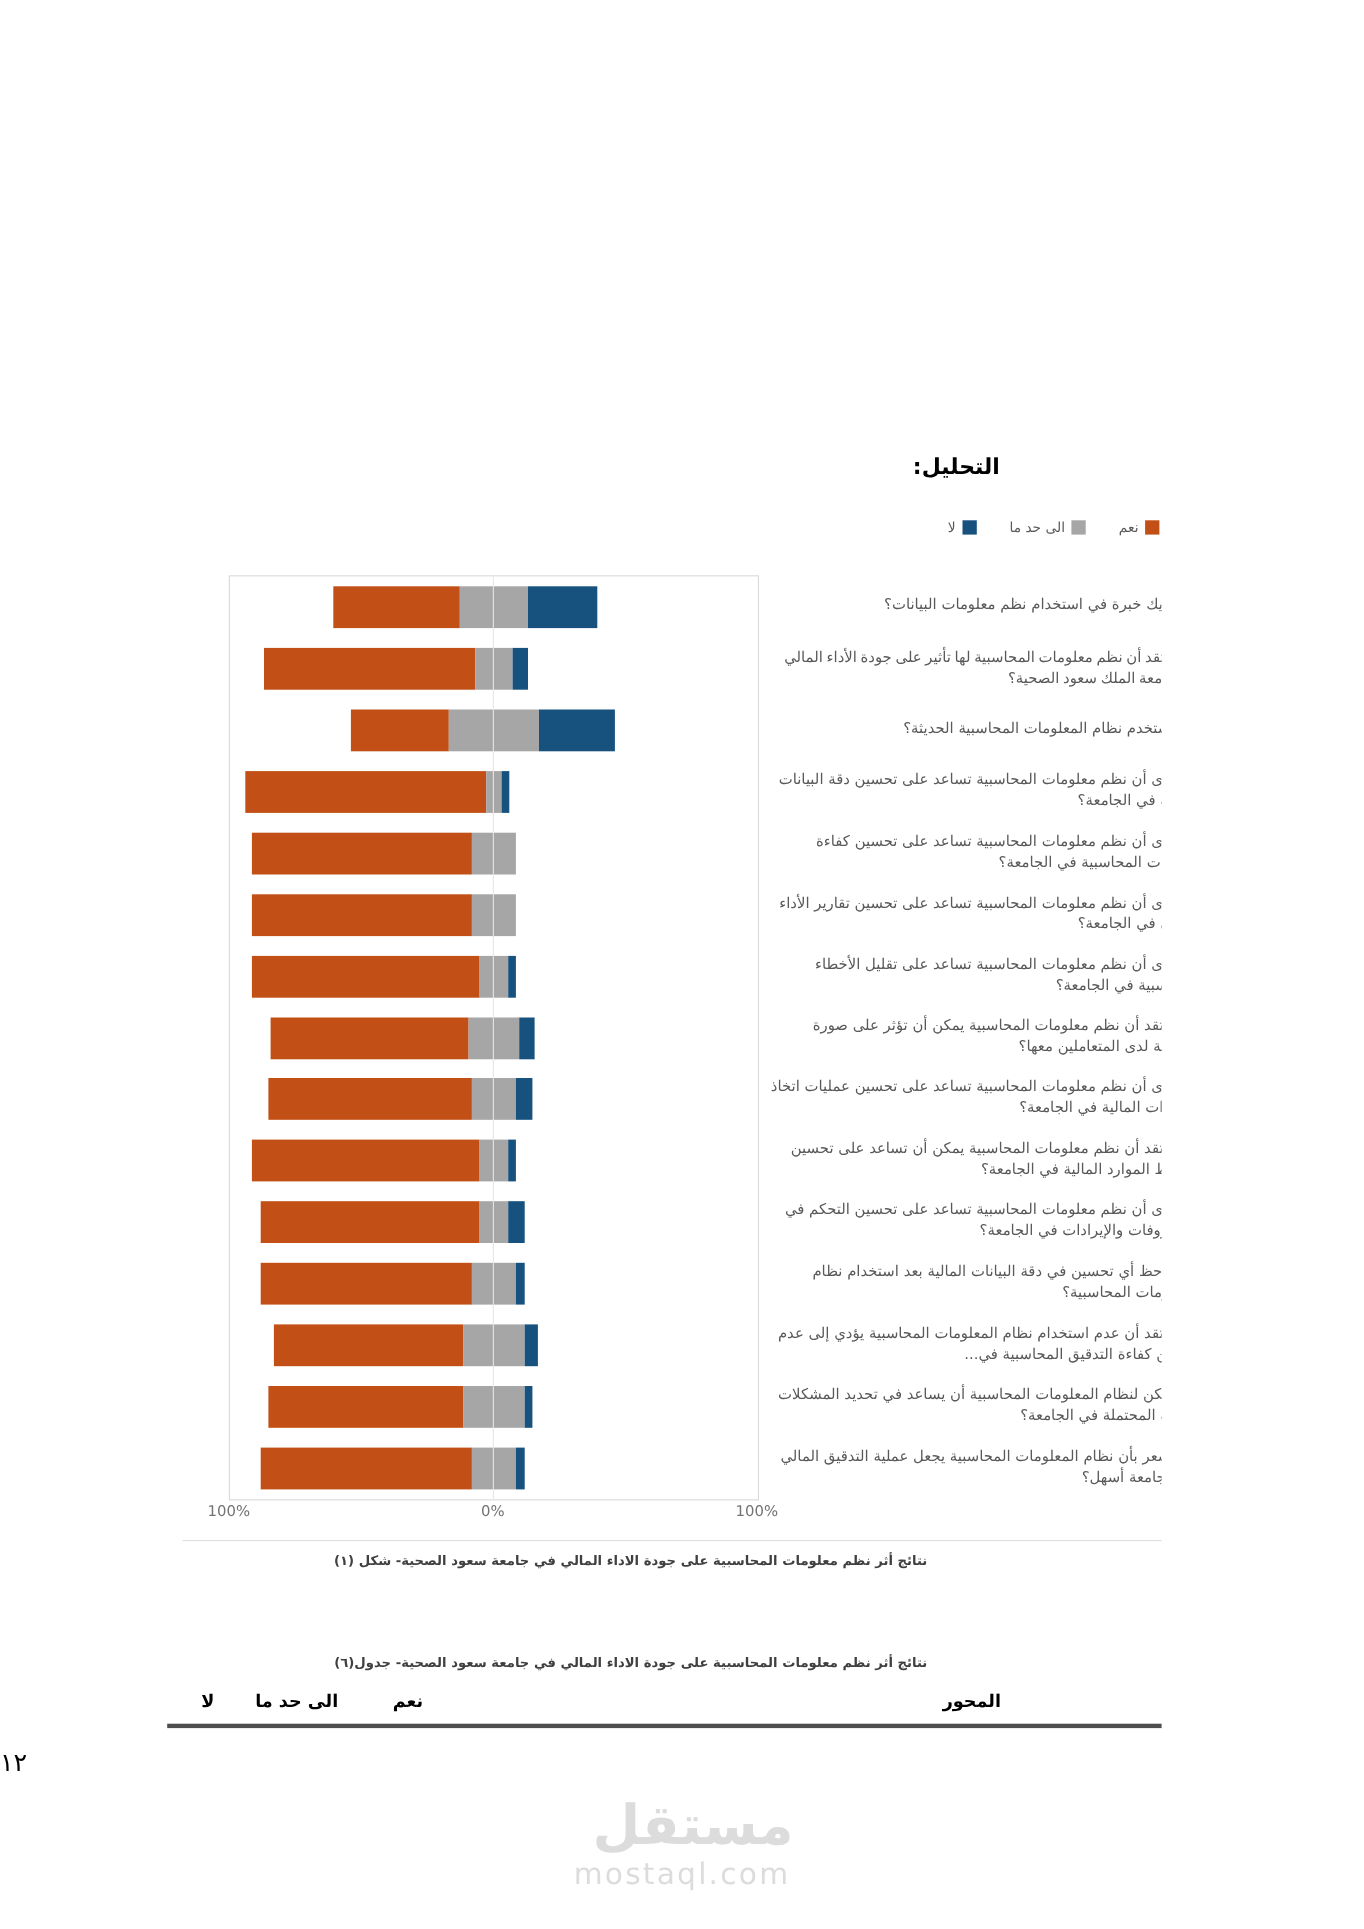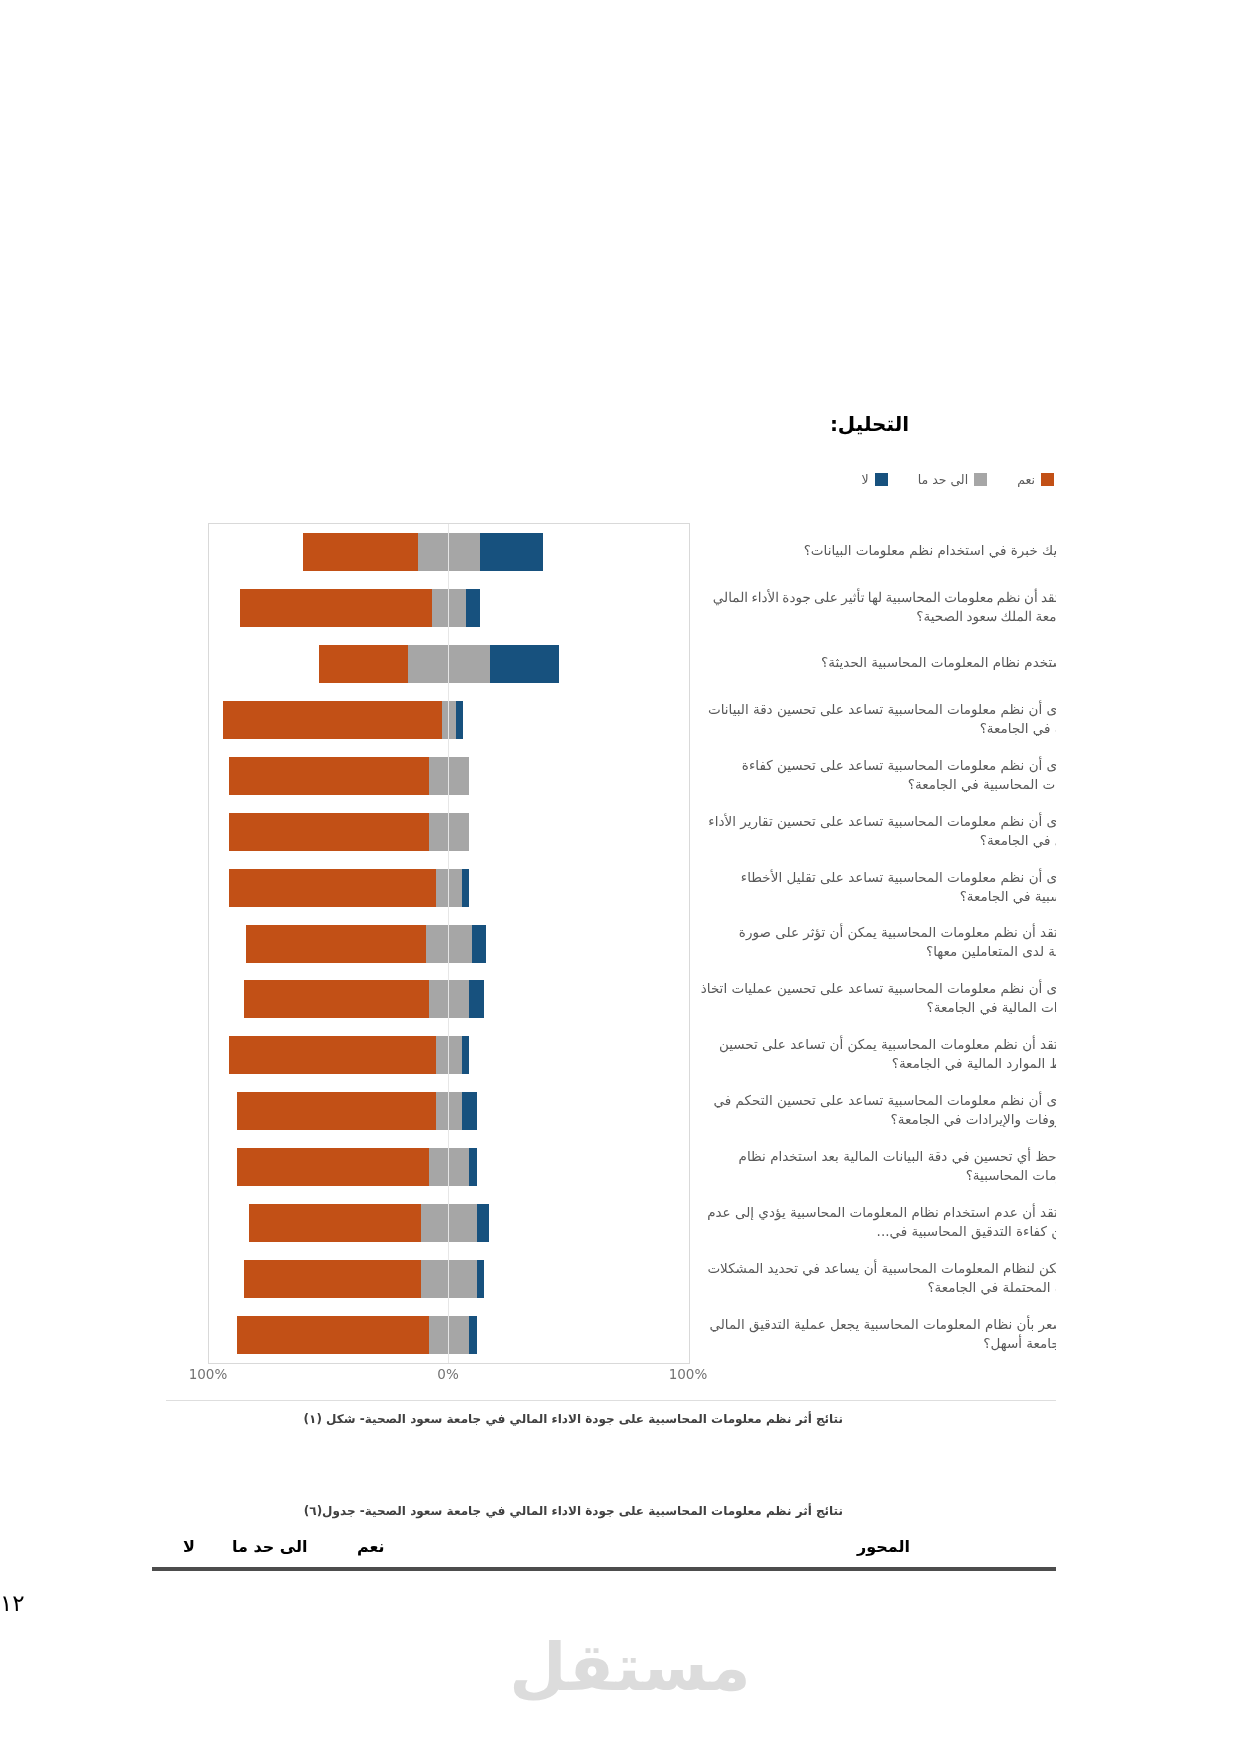--- a/index.html
+++ b/index.html
@@ -45,21 +45,21 @@
   .caption-figure{top:1412px;}
   .caption-table{top:1504px;}
   .th{position:absolute;top:1537px;font-size:16px;font-weight:bold;color:#000;direction:rtl;white-space:nowrap;}
   .th-mehwar{right:146px;}
   .th-yes{left:357px;}
   .th-some{left:232px;}
   .th-no{left:183px;}
   .table-rule{position:absolute;left:152px;top:1567px;width:955px;height:4px;background:#4d4d4d;}
   .page-number{position:absolute;left:0;top:1590px;width:1240px;font-size:23px;color:#000;}
   .watermark{position:absolute;left:0;top:1632px;width:1240px;text-align:center;color:#DCDCDC;}
-  .watermark-logo{font-size:66px;font-weight:bold;direction:rtl;line-height:1.1;padding-left:20px;}
+  .watermark-logo{font-size:50px;font-weight:bold;direction:rtl;line-height:1.1;padding-left:20px;}
   .watermark-domain{font-size:27px;letter-spacing:2px;margin-top:2px;color:#DCDCDC;}
 </style>
 </head>
 <body>
 
 <div class="page">
 
   <div class="heading">التحليل:</div>
 
   <div class="figure">
@@ -213,15 +213,16 @@
   <div class="th th-mehwar">المحور</div>
   <div class="th th-yes">نعم</div>
   <div class="th th-some">الى حد ما</div>
   <div class="th th-no">لا</div>
   <div class="table-rule"></div>
 
   <div class="page-number">١٢</div>
 
   <div class="watermark">
     <div class="watermark-logo">مستقل</div>
+    <div class="watermark-domain">mostaql.com</div>
   </div>
 
 </div>
 
 </body></html>

